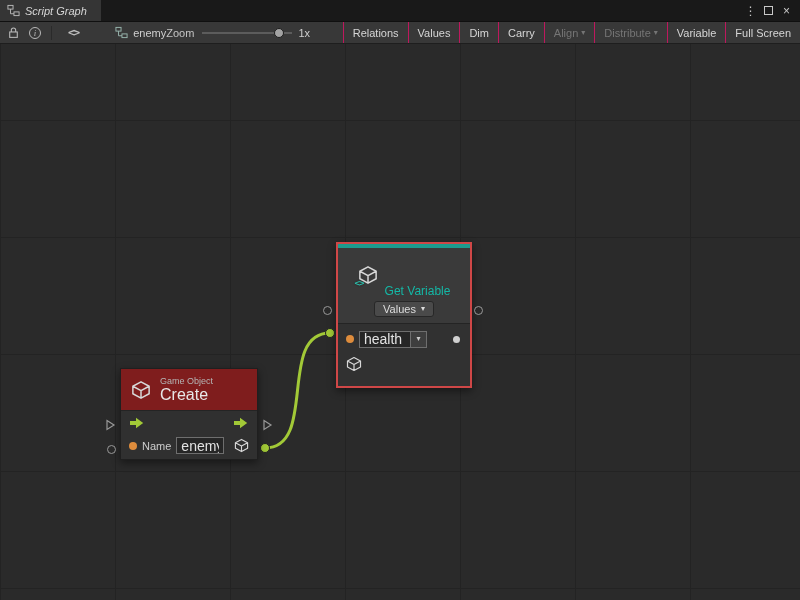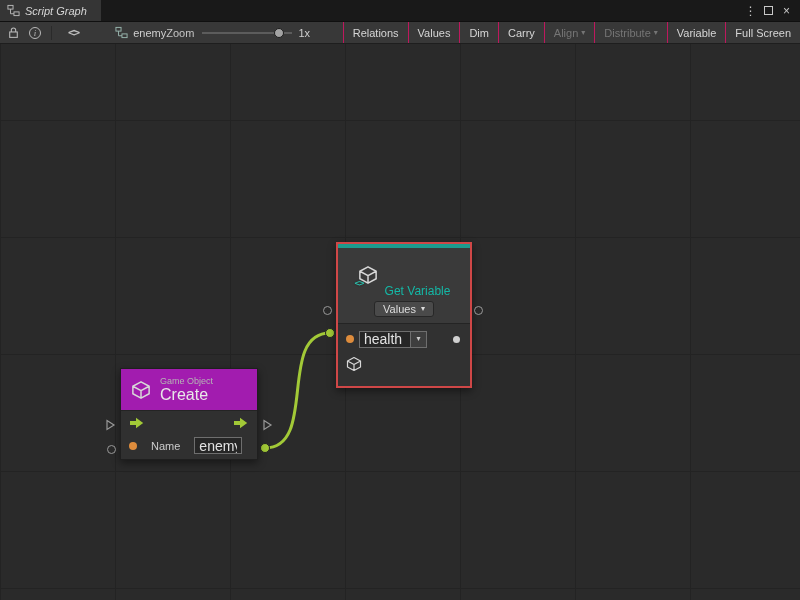--- a/index.html
+++ b/index.html
@@ -49,27 +49,27 @@
               linear-gradient(180deg, #232323 1px, transparent 1px);
             background-size:115px 117px, 115px 117px;
             background-position:0 0, 0 76px;
             overflow:hidden; }
   .wire-layer { position:absolute; top:0; left:0; width:800px; height:556px; }
 
   
   .node { position:absolute; box-shadow:0 3px 8px rgba(0,0,0,.45); }
 
   .create-node { left:120px; top:324px; width:138px; background:#303030; border:1px solid #1f1f1f; }
-  .cn-header { height:42px; background:#a21caf; display:flex; align-items:center; gap:9px;
+  .cn-header { height:42px; background:#7f1d1d; display:flex; align-items:center; gap:9px;
                padding:0 10px; border-bottom:1px solid #242424; }
   .cn-cat { font-size:9px; color:#b5b5b5; }
   .cn-title { font-size:16px; color:#e8e8e8; }
   .cn-row { height:24px; display:flex; align-items:center; padding:0 8px; }
   .flow-row { justify-content:space-between; }
-  .name-row { gap:14px; padding-bottom:3px; }
+  .name-row { gap:5px; padding-bottom:3px; }
   .dot { width:8px; height:8px; border-radius:50%; flex:none; }
   .dot.orange { background:#de8c3c; }
   .name-label { font-size:11px; color:#cccccc; }
   input.field { height:17px; background:#262626; border:1px solid #6e6e6e; color:#e2e2e2;
                 font-size:14px; padding:0 4px; font-family:"Liberation Sans",sans-serif; }
   .enemy-field { width:48px; }
 
   .getvar-node { left:336px; top:198px; width:136px; background:#313131; border:2px solid #cf4747; }
   .accent { height:4px; background:#1d9b8e; }
   .gv-header { background:#3a3a3a; padding:4px 6px 6px; display:flex; flex-direction:column;

